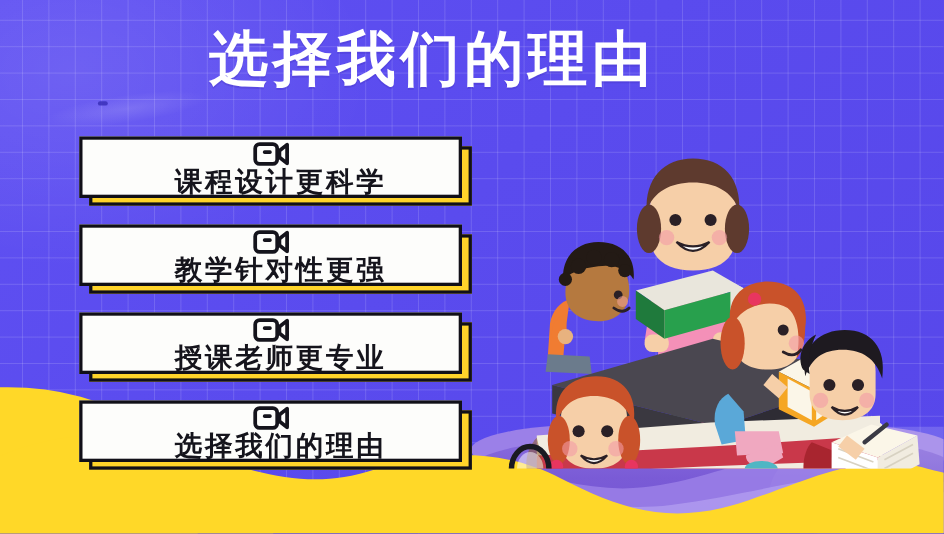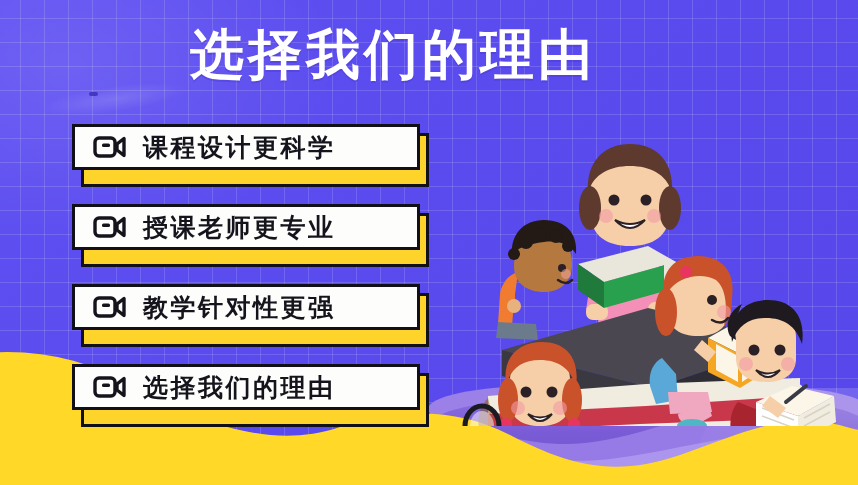--- a/index.html
+++ b/index.html
@@ -81,23 +81,23 @@
   .title span{display:inline-block;transform:translateX(-36px);}
 
   
   .cards{position:absolute;left:72px;top:124px;width:360px;}
   .card-wrap{position:relative;height:58px;margin-bottom:22px;}
   .card-shadow{
     position:absolute;left:9px;top:9px;width:348px;height:54px;
     background:#ffd42a;border:3px solid #111018;box-sizing:border-box;
   }
   .card{
-    position:absolute;left:0;top:0;width:348px;height:46px;
+    position:absolute;left:0;top:0;width:348px;height:56px;
     background:#fdfdfb;border:3px solid #111018;box-sizing:border-box;
-    display:flex;align-items:center;padding-left:18px;
+    display:flex;align-items:center;padding-left:18px;flex-direction:column;
   }
   .cam-icon{flex:0 0 auto;width:34px;height:26px;margin-right:16px;}
   .card-label{
     color:#15141c;font-size:25px;font-weight:bold;letter-spacing:2.5px;
     line-height:26px;white-space:nowrap;
     font-family:"Liberation Sans","DejaVu Sans",sans-serif;
   }
 
   
   .illu{position:absolute;left:440px;top:96px;width:418px;height:330px;}
@@ -299,33 +299,33 @@
     </div>
 
     <div class="card-wrap">
       <div class="card-shadow"></div>
       <div class="card">
         <svg class="cam-icon" viewBox="0 0 34 26">
           <rect x="2" y="4" width="20" height="18" rx="4" fill="none" stroke="#15141c" stroke-width="3.4"></rect>
           <rect x="9" y="9.5" width="8" height="3.4" rx="1.5" fill="#15141c"></rect>
           <path d="M24,10 L31,4.5 L31,21.5 L24,16 Z" fill="none" stroke="#15141c" stroke-width="3.4" stroke-linejoin="round"></path>
         </svg>
-        <div class="card-label">授课老师更专业</div>
+        <div class="card-label">教学针对性更强</div>
       </div>
     </div>
 
     <div class="card-wrap">
       <div class="card-shadow"></div>
       <div class="card">
         <svg class="cam-icon" viewBox="0 0 34 26">
           <rect x="2" y="4" width="20" height="18" rx="4" fill="none" stroke="#15141c" stroke-width="3.4"></rect>
           <rect x="9" y="9.5" width="8" height="3.4" rx="1.5" fill="#15141c"></rect>
           <path d="M24,10 L31,4.5 L31,21.5 L24,16 Z" fill="none" stroke="#15141c" stroke-width="3.4" stroke-linejoin="round"></path>
         </svg>
-        <div class="card-label">教学针对性更强</div>
+        <div class="card-label">授课老师更专业</div>
       </div>
     </div>
 
     <div class="card-wrap">
       <div class="card-shadow"></div>
       <div class="card">
         <svg class="cam-icon" viewBox="0 0 34 26">
           <rect x="2" y="4" width="20" height="18" rx="4" fill="none" stroke="#15141c" stroke-width="3.4"></rect>
           <rect x="9" y="9.5" width="8" height="3.4" rx="1.5" fill="#15141c"></rect>
           <path d="M24,10 L31,4.5 L31,21.5 L24,16 Z" fill="none" stroke="#15141c" stroke-width="3.4" stroke-linejoin="round"></path>

